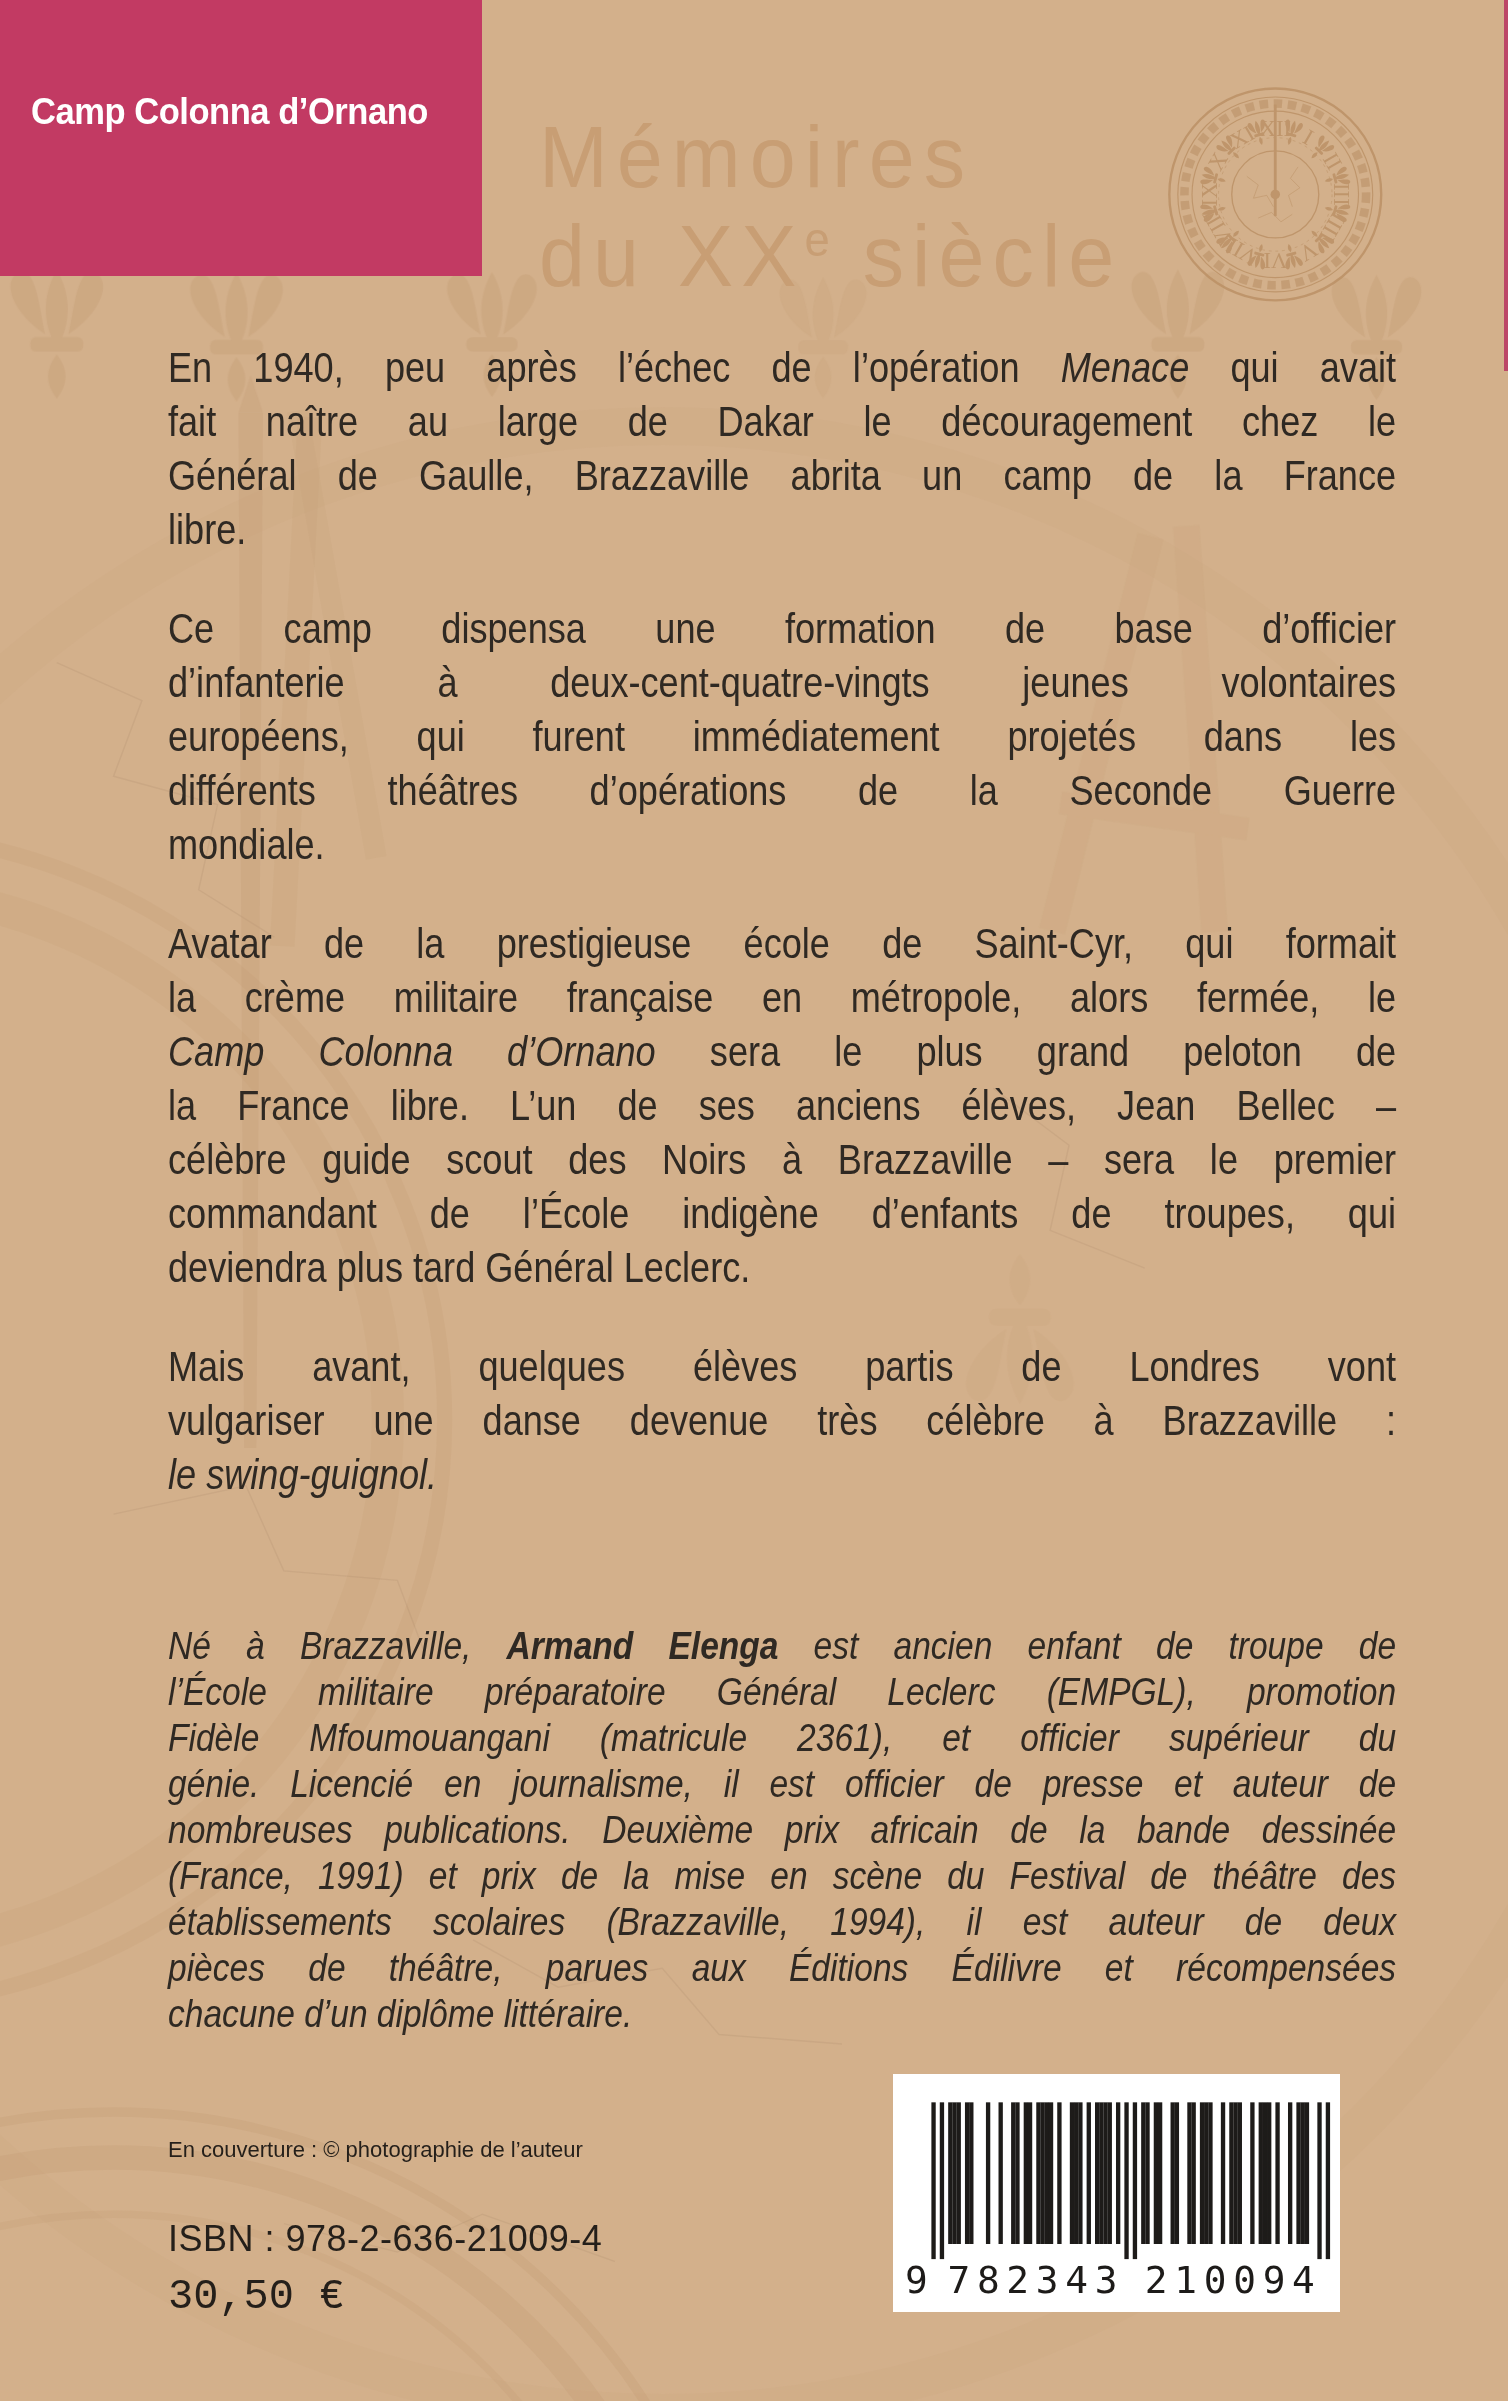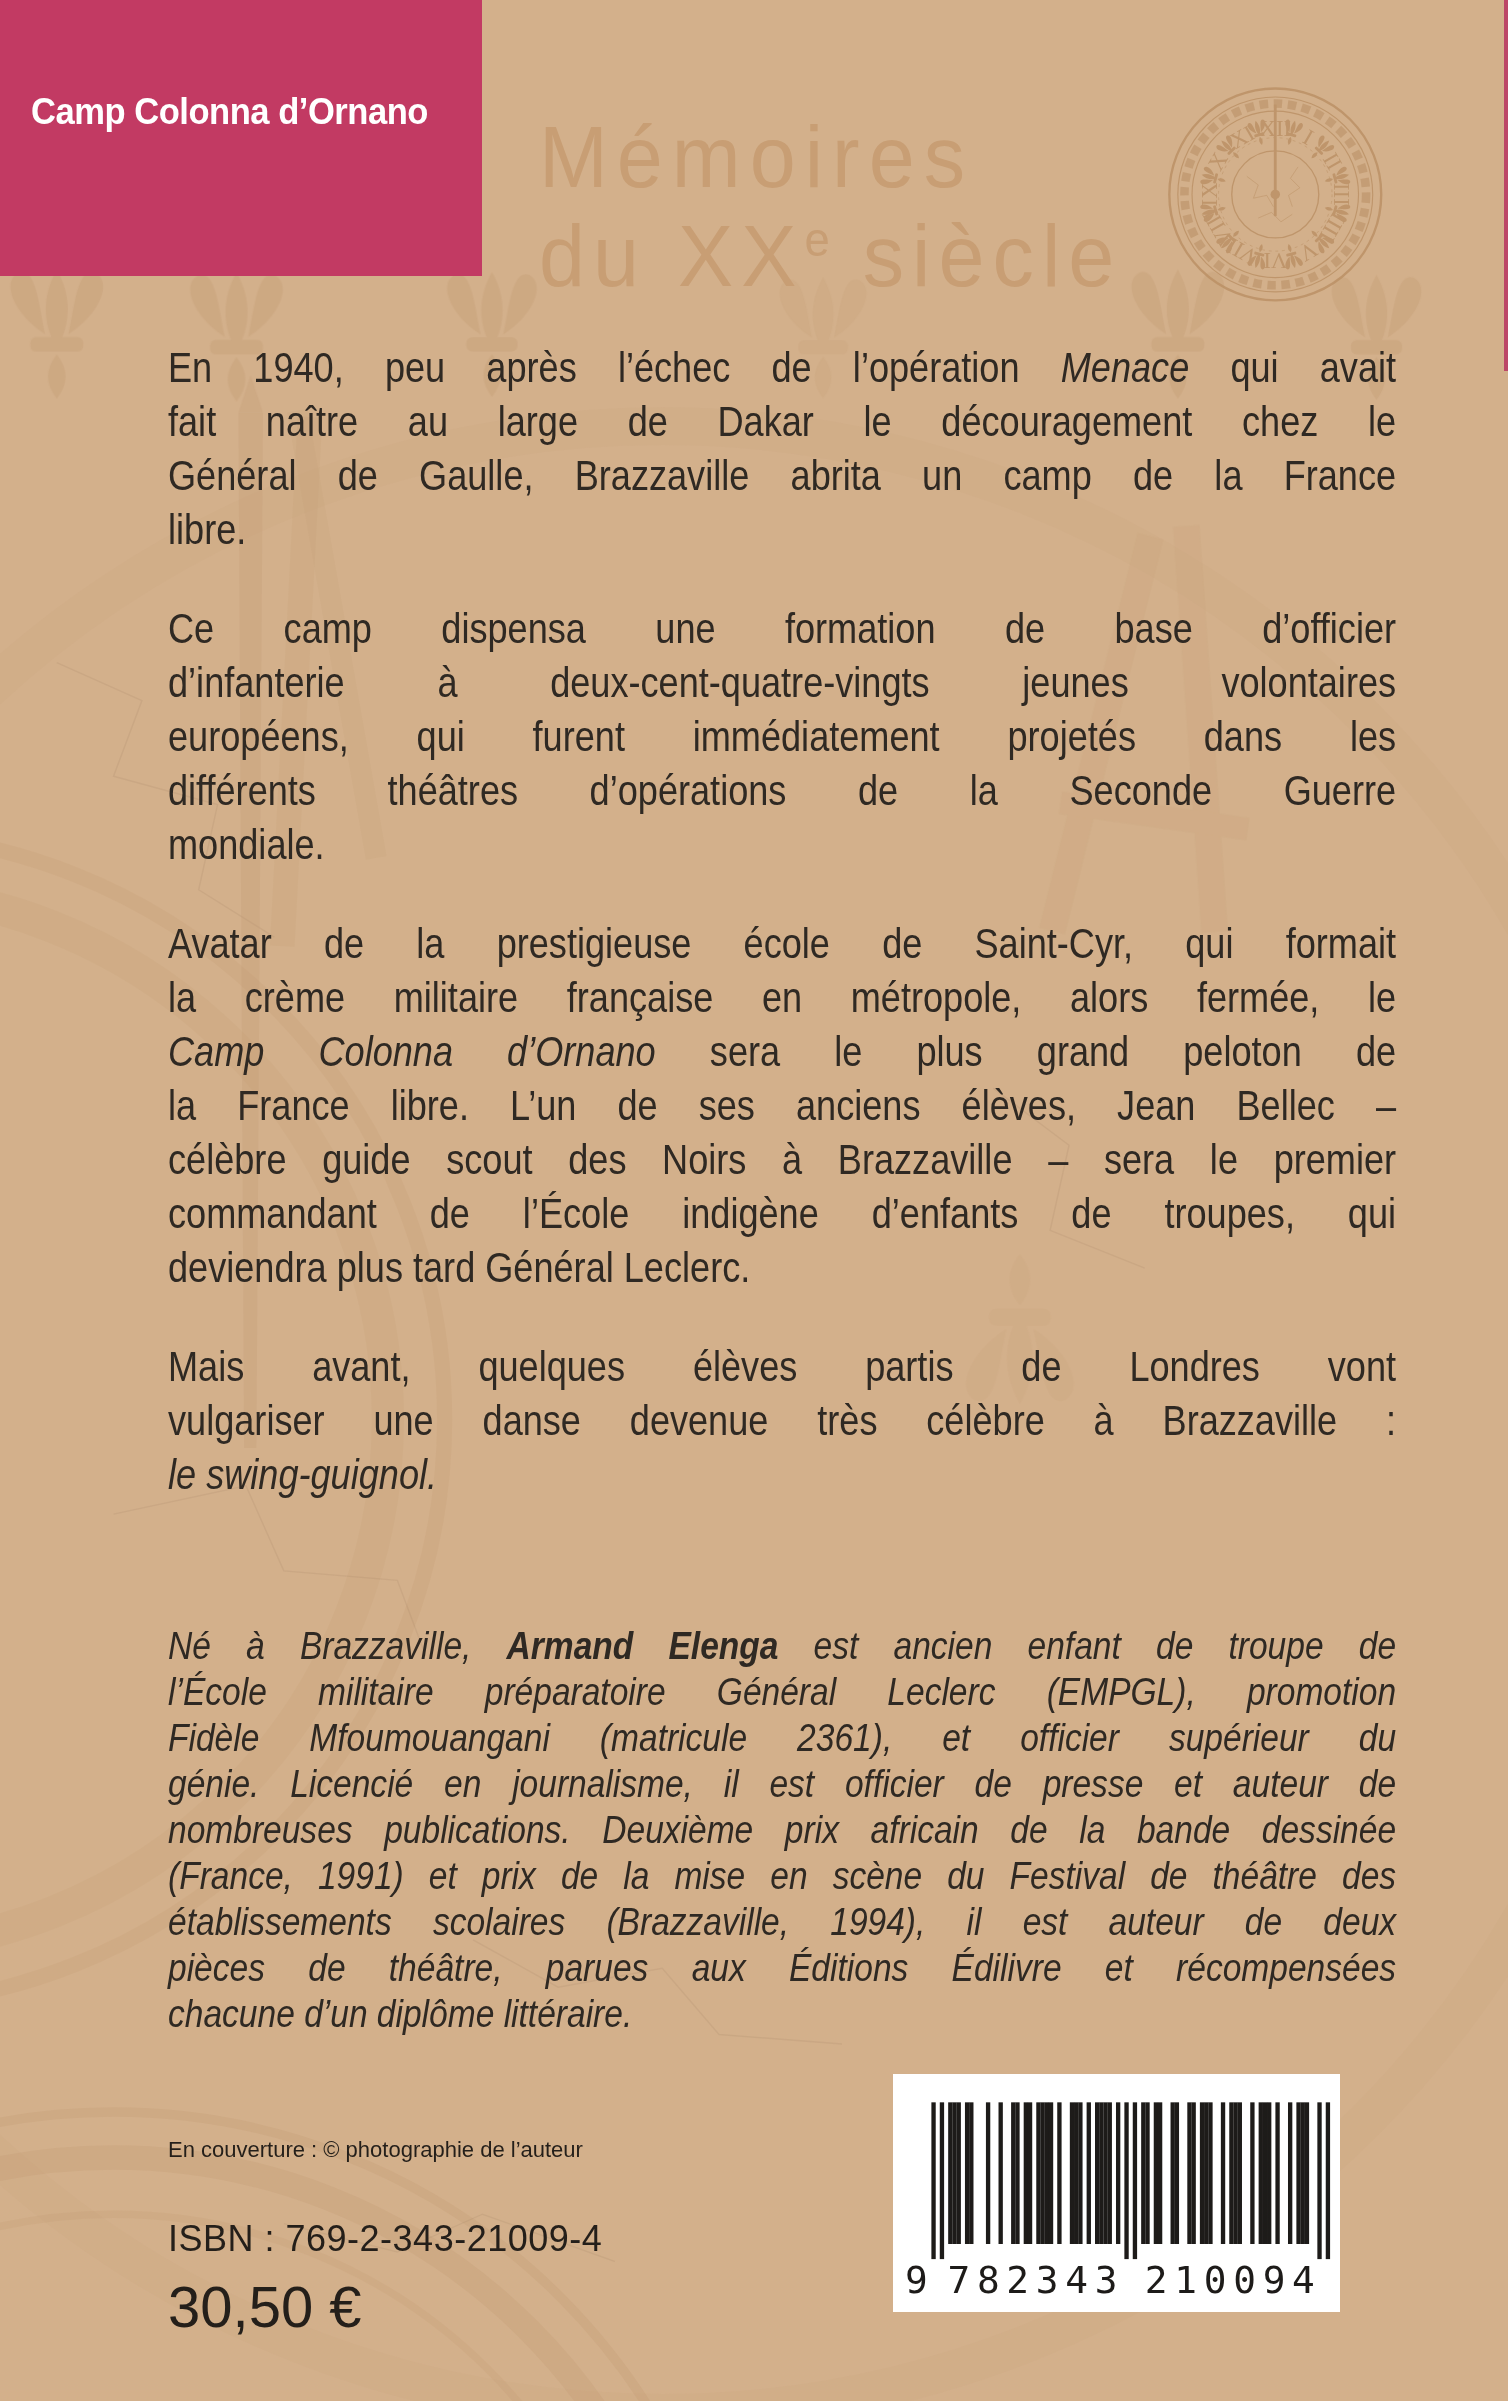--- a/index.html
+++ b/index.html
@@ -38,21 +38,21 @@
   #synopsis{top:341px;font-size:42px;line-height:54px;}
   #synopsis .para + .para{margin-top:45px;}
   #bio{top:1623px;font-size:39px;line-height:46px;font-style:italic;}
   .line{text-align:justify;text-align-last:justify;}
   .line.last{text-align-last:left;}
   .it{font-style:italic;}
   .bd{font-weight:bold;}
   
   .credit{position:absolute;left:168px;top:2137px;font-size:22px;color:#241f1a;}
   .isbn{position:absolute;left:168px;top:2218px;font-size:36px;color:#241f1a;letter-spacing:0.5px;}
-  .price{position:absolute;left:168px;top:2273px;font-family:Liberation Sans, sans-serif;font-size:58px;color:#241f1a;}
+  .price{position:absolute;left:168px;top:2273px;font-family:Liberation Mono, monospace;font-size:42px;color:#241f1a;}
   
   .barcode-box{position:absolute;left:893px;top:2074px;width:447px;height:238px;background:#ffffff;}
   .barcode-box svg{display:block;}
 </style>
 </head>
 <body>
 
 <svg id="watermark" width="1508" height="2402" viewBox="0 0 1594 2538" xmlns="http://www.w3.org/2000/svg">
   <defs>
     <g id="fleur-shape">
@@ -190,21 +190,21 @@
     <div class="line"><span class="it">Fidèle Mfoumouangani (matricule 2361), et officier supérieur du</span></div>
     <div class="line"><span class="it">génie. Licencié en journalisme, il est officier de presse et auteur de</span></div>
     <div class="line"><span class="it">nombreuses publications. Deuxième prix africain de la bande dessinée</span></div>
     <div class="line"><span class="it">(France, 1991) et prix de la mise en scène du Festival de théâtre des</span></div>
     <div class="line"><span class="it">établissements scolaires (Brazzaville, 1994), il est auteur de deux</span></div>
     <div class="line"><span class="it">pièces de théâtre, parues aux Éditions Édilivre et récompensées</span></div>
     <div class="line last"><span class="it">chacune d’un diplôme littéraire.</span></div>
   </div>
 
 <div class="credit">En couverture : © photographie de l’auteur</div>
-<div class="isbn">ISBN : 769-2-343-21009-4</div>
+<div class="isbn">ISBN : 978-2-636-21009-4</div>
 <div class="price">30,50 €</div>
 
 <div class="barcode-box">
   <svg width="447" height="238" viewBox="0 0 472 252" xmlns="http://www.w3.org/2000/svg">
     <g id="barcode-bars" fill="#1d1b19">
         <rect x="40.00" y="30" width="4.59" height="166"></rect>
         <rect x="48.88" y="30" width="4.59" height="166"></rect>
         <rect x="57.77" y="30" width="4.59" height="150"></rect>
         <rect x="62.21" y="30" width="4.59" height="150"></rect>
         <rect x="66.65" y="30" width="4.59" height="150"></rect>

